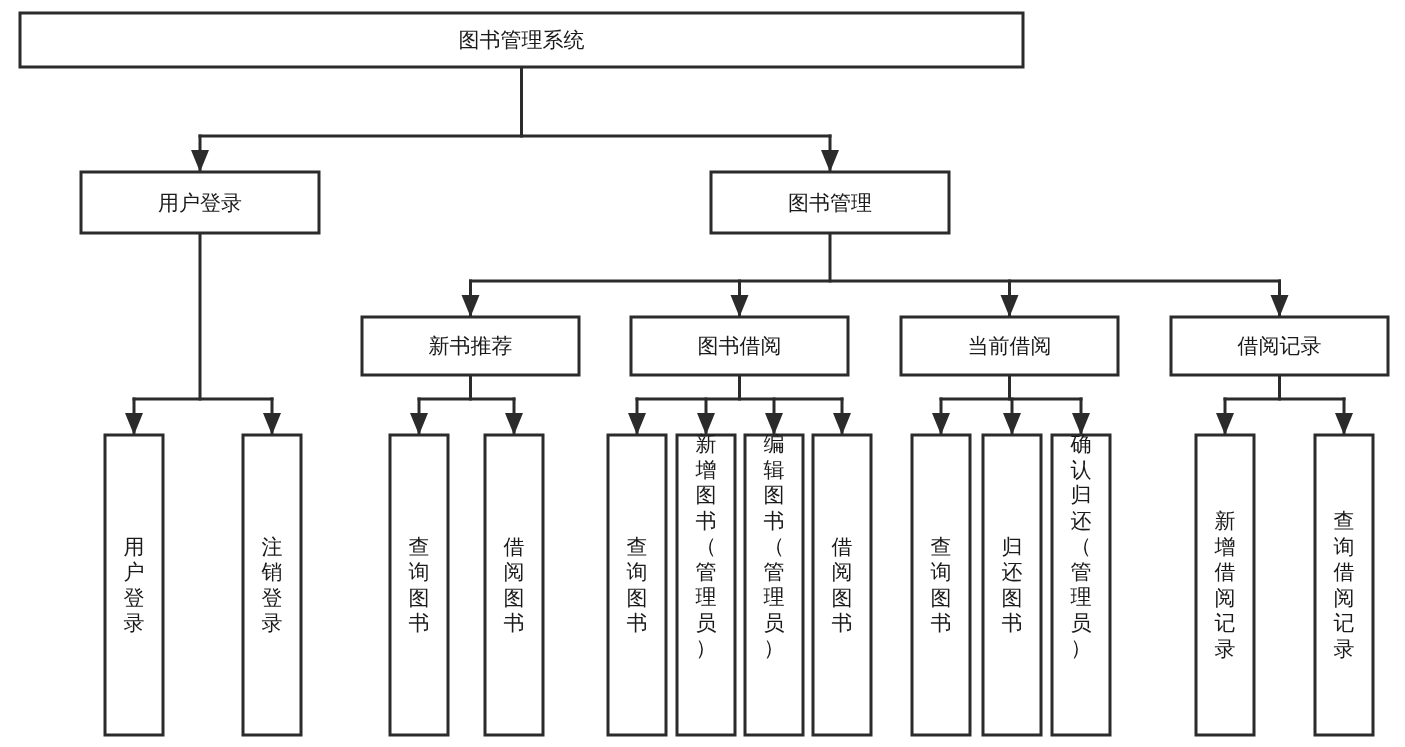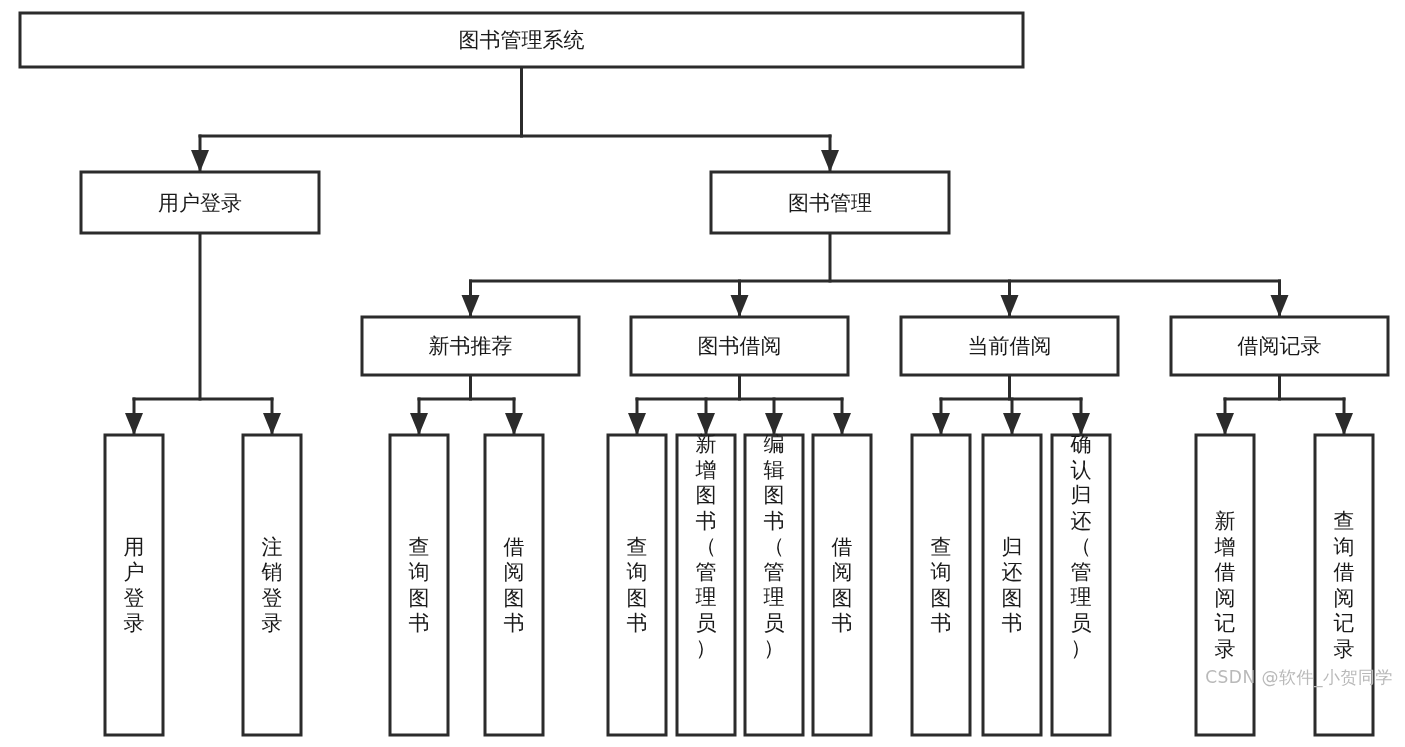--- a/index.html
+++ b/index.html
@@ -216,14 +216,13 @@
         <g>
           <rect x="1196" y="435" width="58" height="300" class="node-rect"></rect>
           <text x="1225" y="0" class="node-label-vertical"><tspan x="1225" y="528.39">新</tspan><tspan x="1225" y="553.89">增</tspan><tspan x="1225" y="579.39">借</tspan><tspan x="1225" y="604.89">阅</tspan><tspan x="1225" y="630.39">记</tspan><tspan x="1225" y="655.89">录</tspan></text>
         </g>
         <g>
           <rect x="1315" y="435" width="58" height="300" class="node-rect"></rect>
           <text x="1344" y="0" class="node-label-vertical"><tspan x="1344" y="528.39">查</tspan><tspan x="1344" y="553.89">询</tspan><tspan x="1344" y="579.39">借</tspan><tspan x="1344" y="604.89">阅</tspan><tspan x="1344" y="630.39">记</tspan><tspan x="1344" y="655.89">录</tspan></text>
         </g>
       </g>
   </svg>
-  <div class="watermark">CSDN @软件_小贺同学</div>
 </div>
 
 </body></html>

